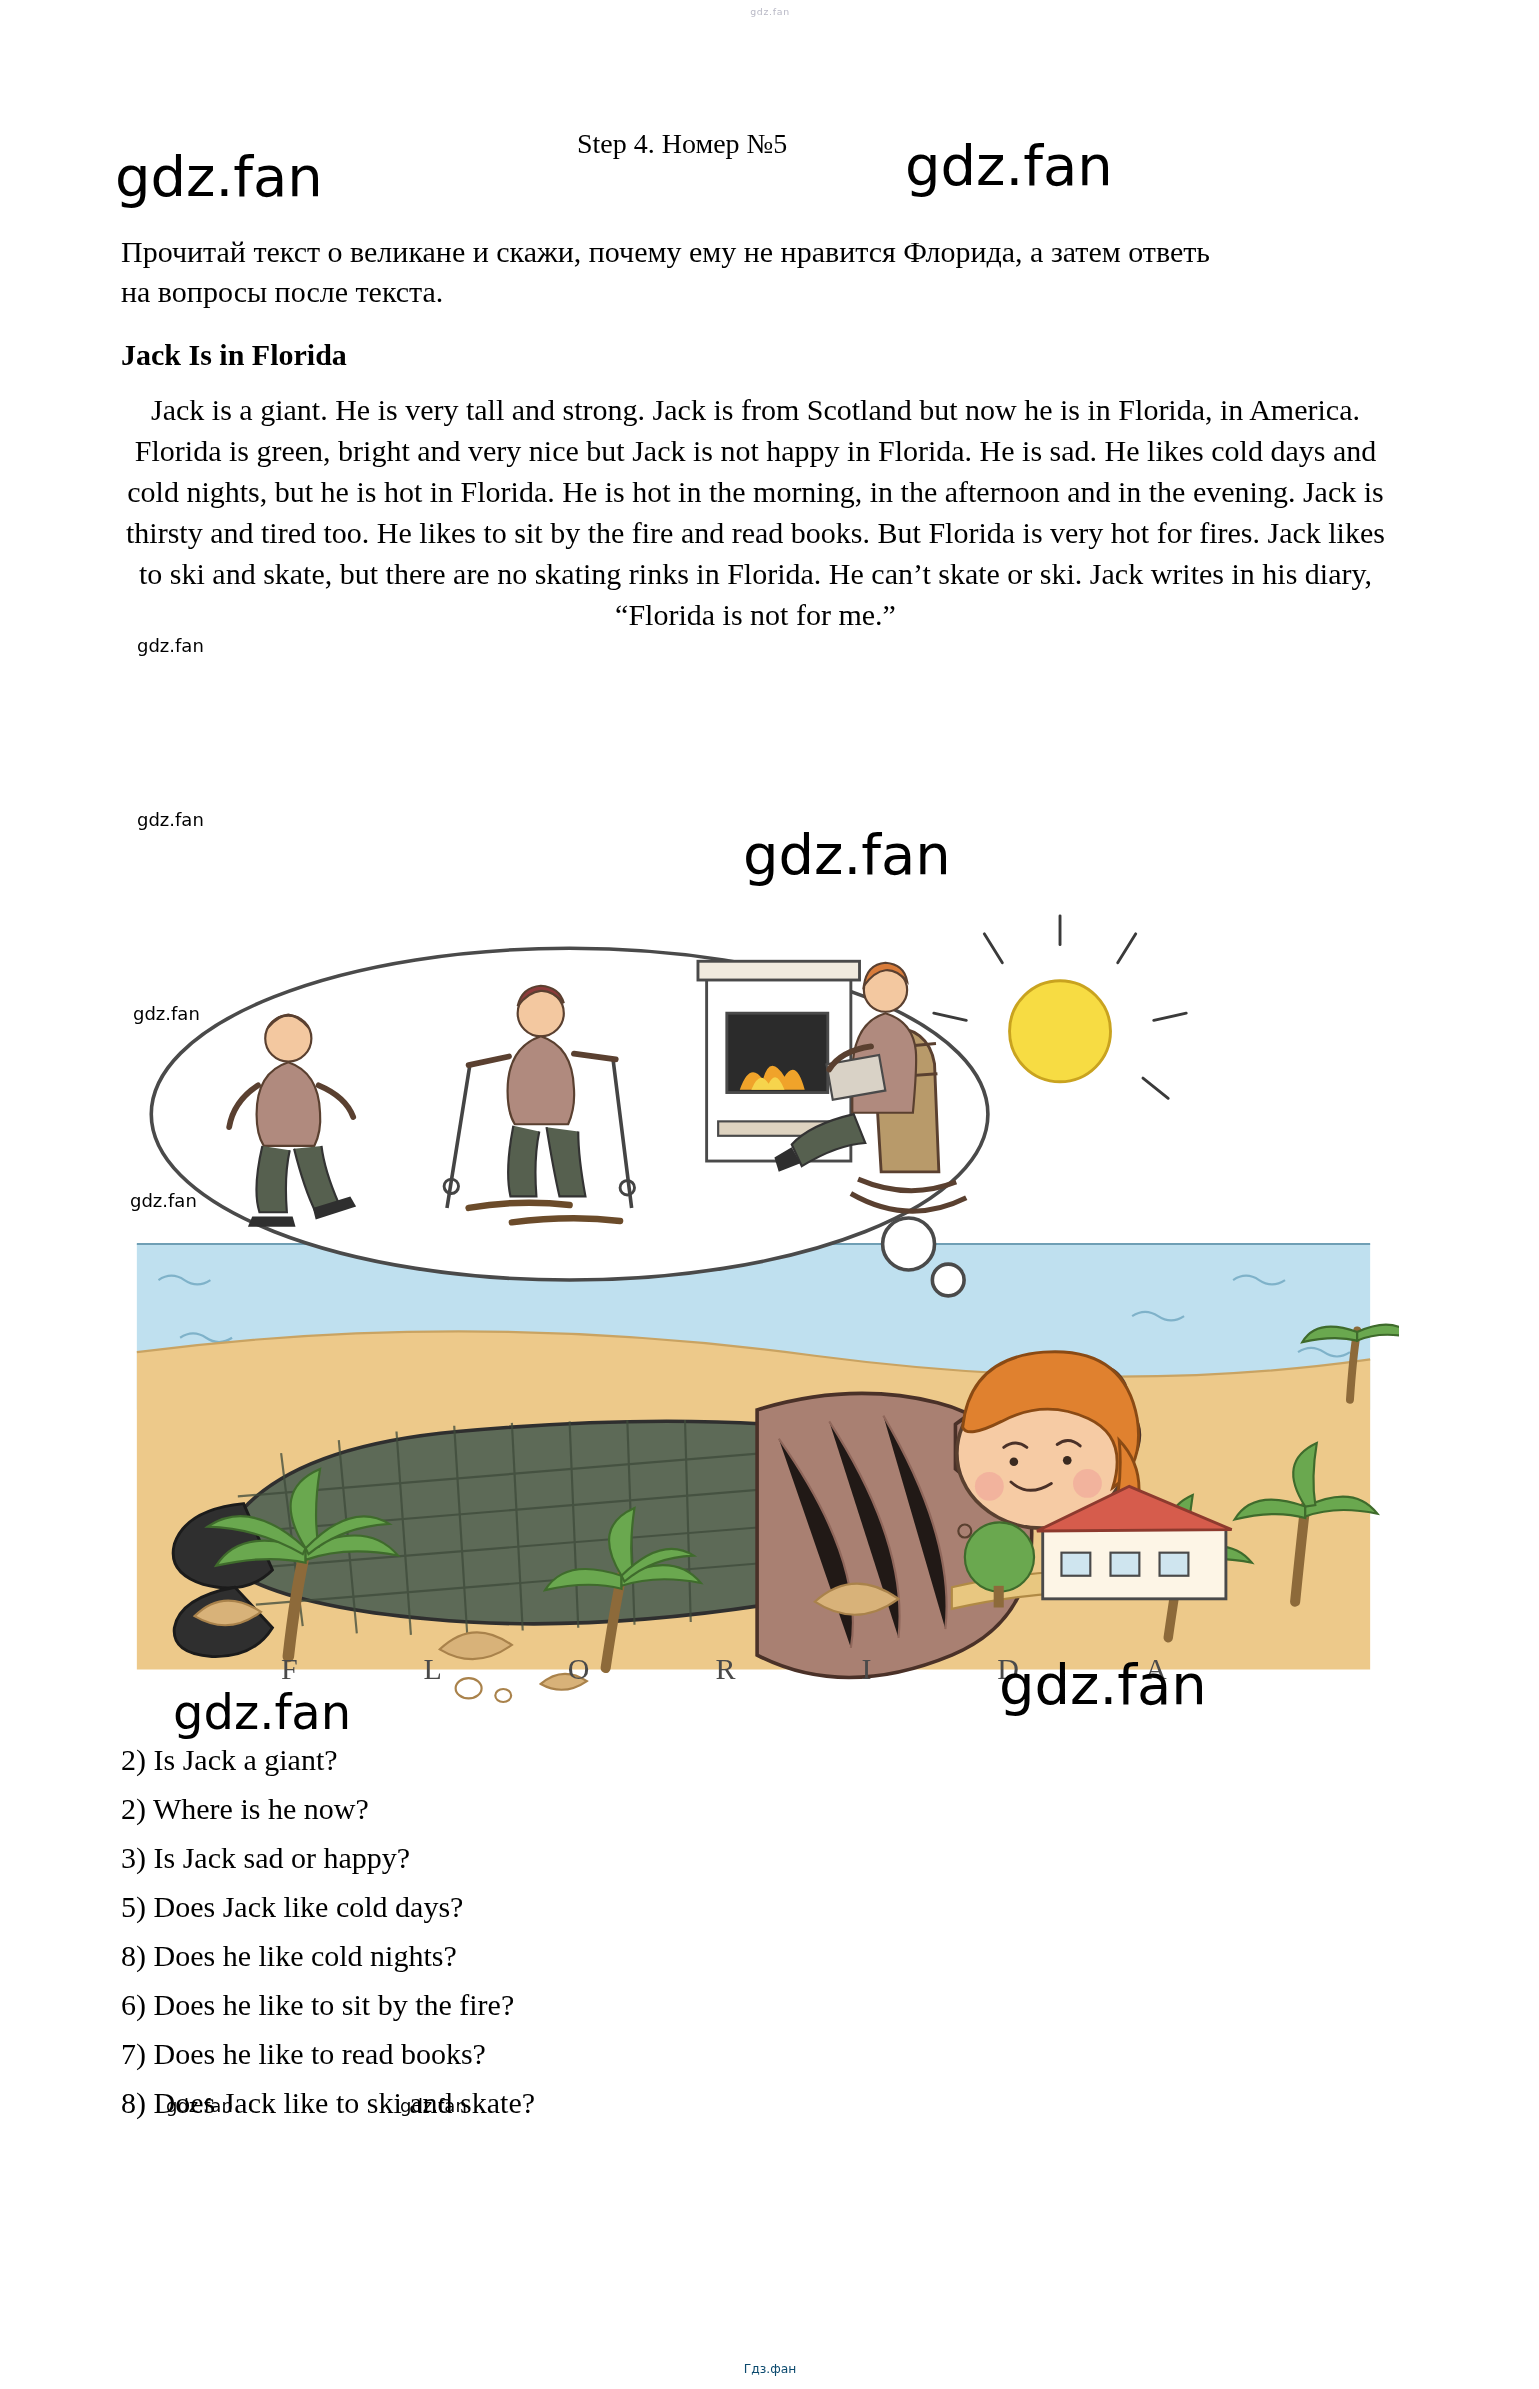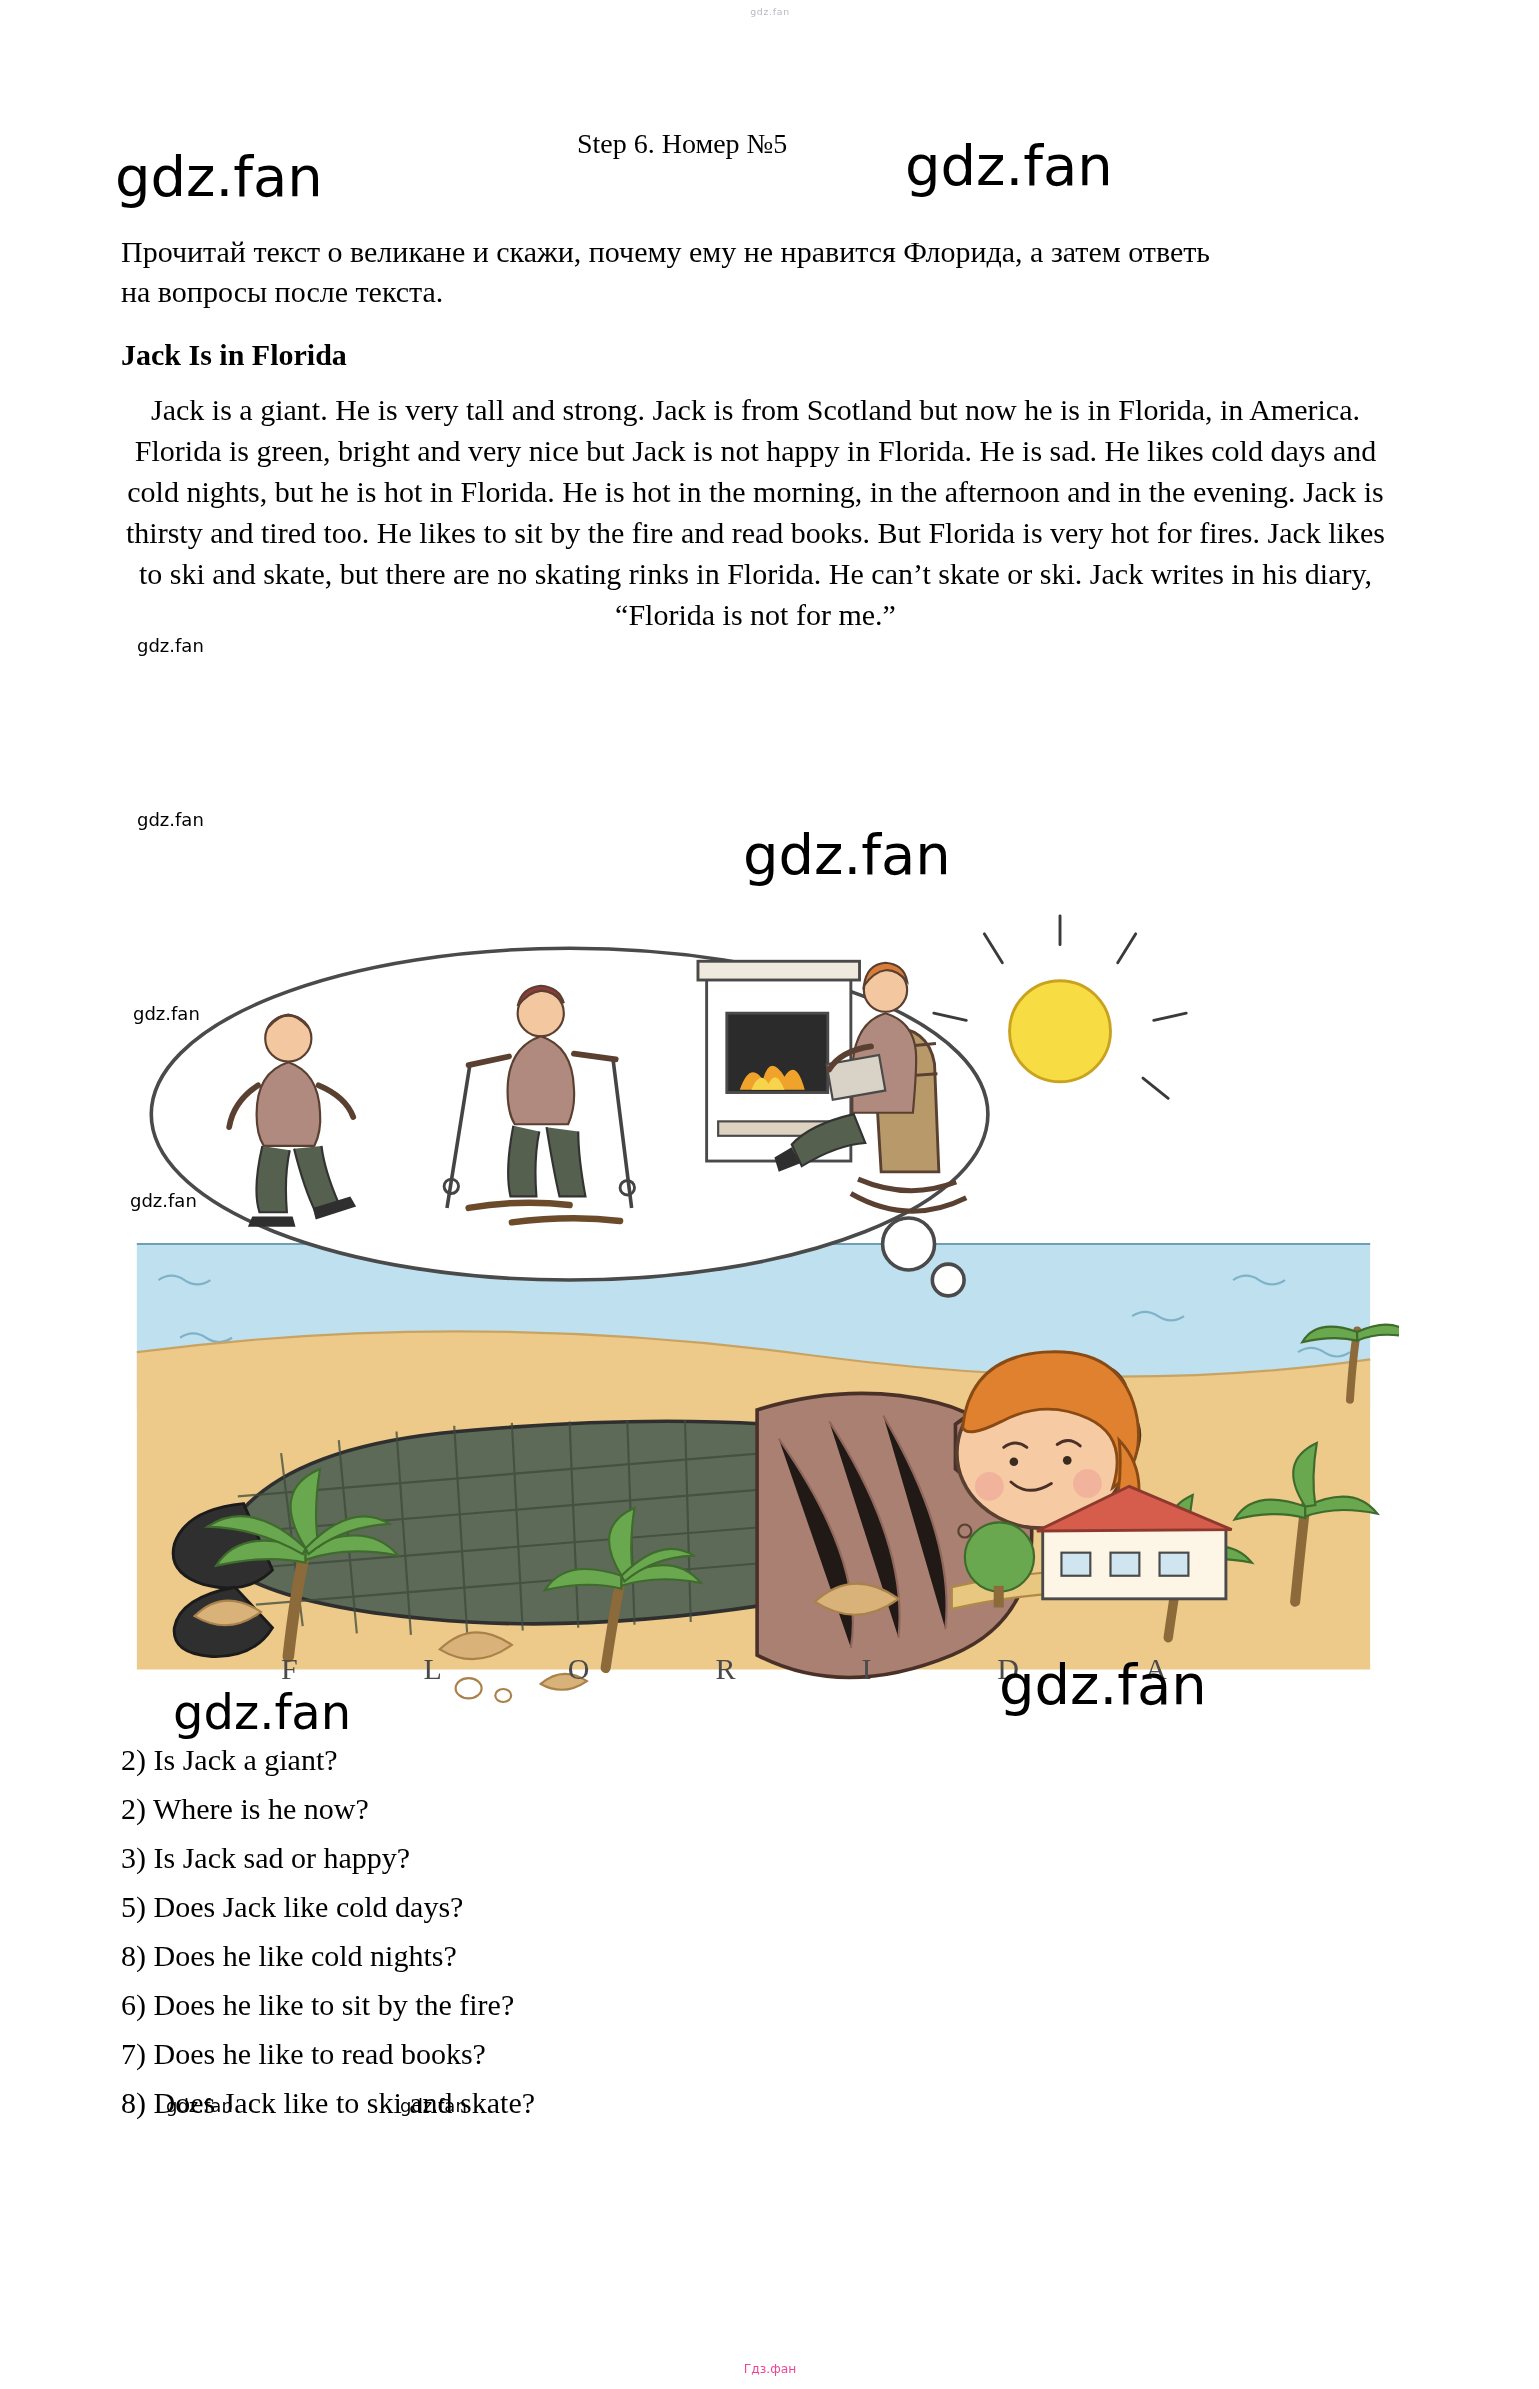--- a/index.html
+++ b/index.html
@@ -30,21 +30,21 @@
     color: #b9b9c6;
     letter-spacing: 0.7px;
   }
   .bottom-mark {
     position: absolute;
     bottom: 13px;
     left: 50%;
     transform: translateX(-50%);
     font-family: "DejaVu Sans", sans-serif;
     font-size: 12.3px;
-    color: #ec4899;
+    color: #0c4a6e;
   }
   .ex-title {
     position: absolute;
     left: 577px;
     top: 128px;
     font-size: 28px;
     font-family: "Liberation Serif", serif;
   }
   .task {
     position: absolute;
@@ -117,21 +117,21 @@
     color: #4a4a4a;
   }
 </style>
 </head>
 <body>
 
 <div class="page">
 
   <div class="top-mark">gdz.fan</div>
 
-  <div class="ex-title">Step 6. Номер №5</div>
+  <div class="ex-title">Step 4. Номер №5</div>
 
   <div class="task">Прочитай текст о великане и скажи, почему ему не нравится Флорида, а затем ответь на вопросы после текста.</div>
 
   <div class="text-title">Jack Is in Florida</div>
 
   <div class="story">Jack is a giant. He is very tall and strong. Jack is from Scotland but now he is in Florida, in America. Florida is green, bright and very nice but Jack is not happy in Florida. He is sad. He likes cold days and cold nights, but he is hot in Florida. He is hot in the morning, in the afternoon and in the evening. Jack is thirsty and tired too. He likes to sit by the fire and read books. But Florida is very hot for fires. Jack likes to ski and skate, but there are no skating rinks in Florida. He can’t skate or ski. Jack writes in his diary, “Florida is not for me.”</div>
 
   <div class="illus">
     <svg viewBox="0 0 1790 1130" xmlns="http://www.w3.org/2000/svg">
 

